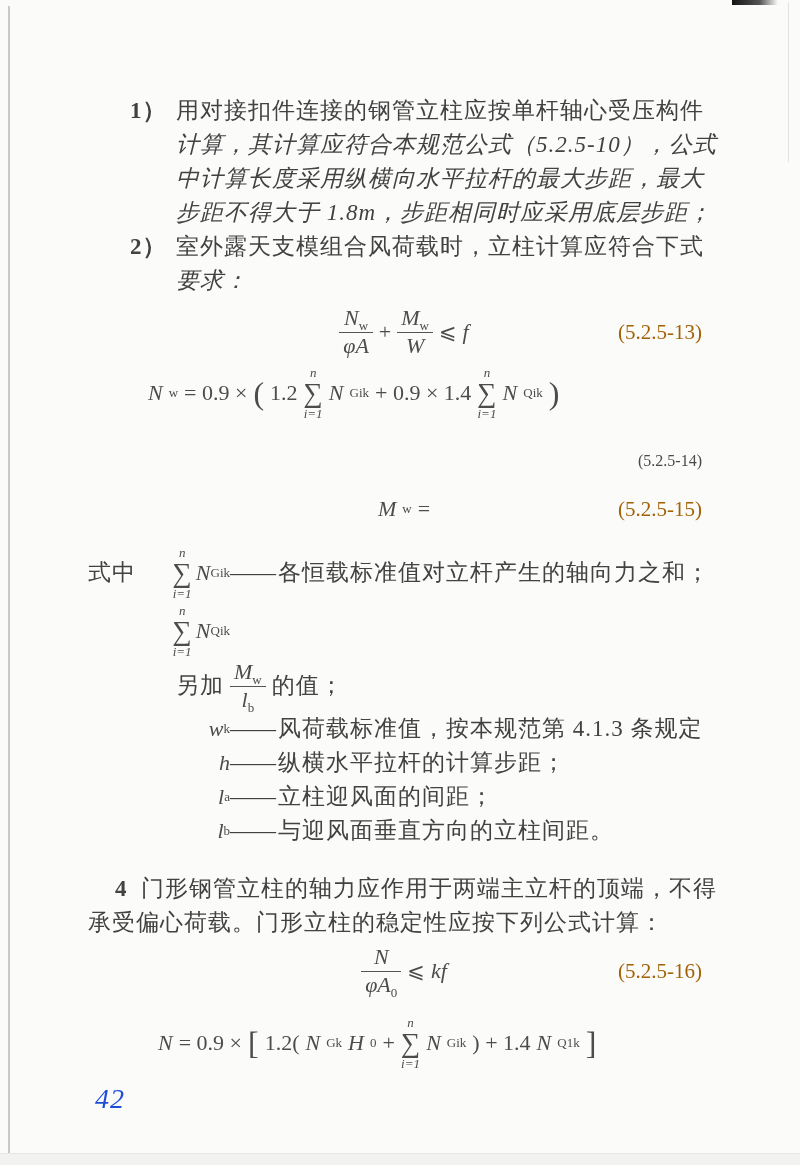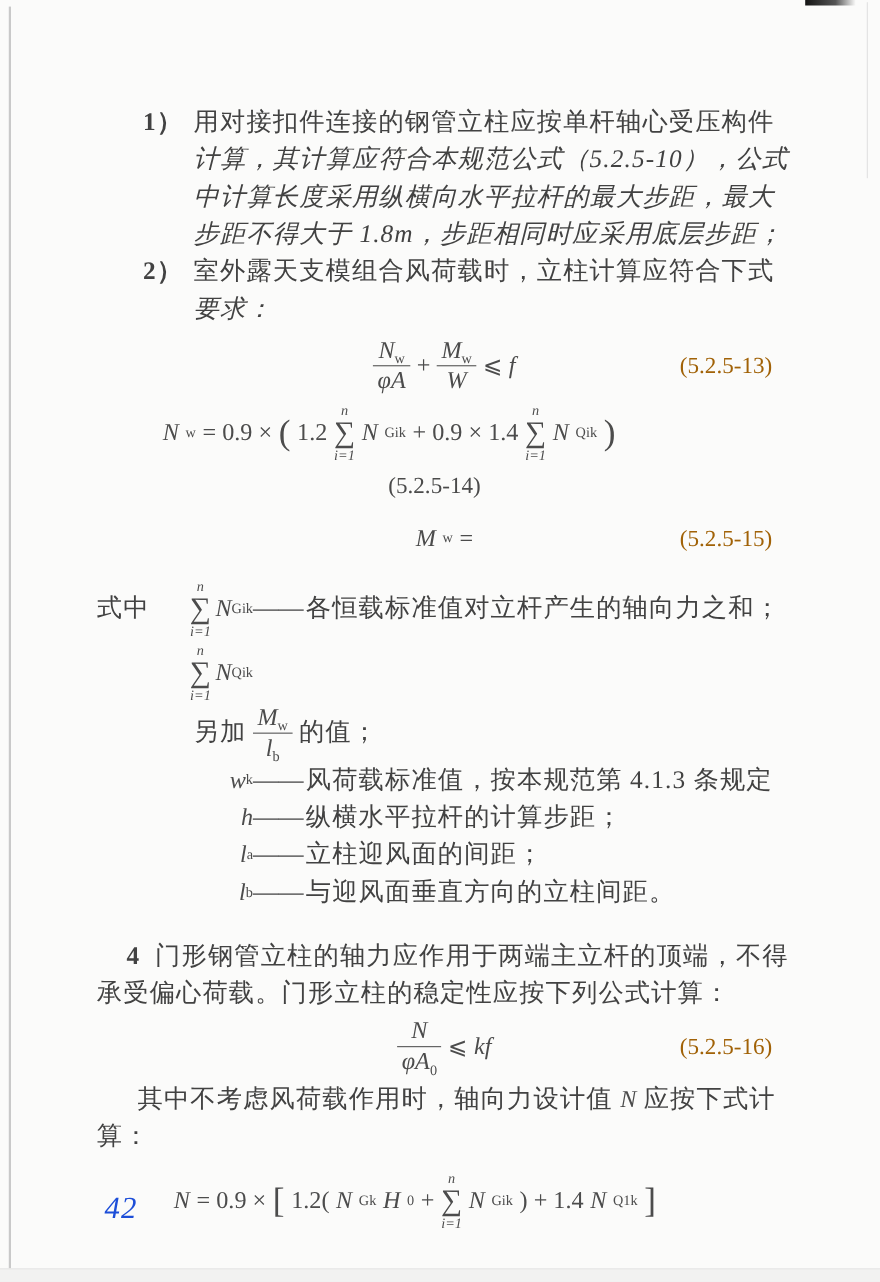--- a/index.html
+++ b/index.html
@@ -36,21 +36,21 @@
 
   .sum{display:inline-flex;flex-direction:column;align-items:center;line-height:1;vertical-align:middle;margin:0 4px;}
   .st,.sb{font-size:13px;font-style:italic;letter-spacing:0;}
   .sg{font-size:27px;line-height:1.05;}
 
   .eqrow{position:relative;display:flex;align-items:center;justify-content:center;}
   .eqrow.left{justify-content:flex-start;}
   .eqbody{display:inline-flex;align-items:center;white-space:nowrap;}
   .eqbody>*{margin:0 3px;}
   .eqno{position:absolute;right:18px;top:50%;transform:translateY(-50%);font-size:21px;color:#a16207;letter-spacing:0;}
-  .eqno-line{text-align:center;padding-right:18px;font-size:21px;color:#4a4a4a;letter-spacing:0;line-height:34px;}
+  .eqno-line{text-align:right;padding-right:18px;font-size:16px;color:#4a4a4a;letter-spacing:0;line-height:34px;margin-top:20px;}
   .bp{font-size:32px;font-weight:400;line-height:0;vertical-align:middle;}
   .rel{font-family:"DejaVu Sans",sans-serif;font-size:21px;}
 
   .def-row{display:flex;align-items:center;min-height:33px;}
   .def-row.tall{min-height:58px;}
   .def-kicker{width:57px;flex:0 0 57px;}
   .def-sym{width:142px;flex:0 0 142px;display:flex;justify-content:flex-end;align-items:center;white-space:nowrap;}
   .def-sym.narrow{width:85px;flex:0 0 85px;}
   .def-text{flex:1;}
   .dash{letter-spacing:0;margin-right:2px;}
@@ -225,25 +225,20 @@
         <span class="frac">
           <span class="ft"><i>N</i></span>
           <span class="fb"><i>φA</i><sub>0</sub></span>
         </span>
         <span class="rel">⩽</span>
         <i>kf</i>
       </span>
       <span class="eqno">(5.2.5-16)</span>
     </div>
 
-    <div class="p-indent2">
-      <span>其中不考虑风荷载作用时，轴向力设计值</span>
-      <i class="math">N</i>
-      <span>应按下式计算：</span>
-    </div>
 
     <div class="eqrow left math h66 mt8" style="padding-left:67px;">
       <span class="eqbody">
         <i>N</i>
         <span>= 0.9 ×</span>
         <span class="bp">[</span>
         <span>1.2(</span>
         <i>N</i>
           <sub>Gk</sub>
         <i>H</i>

